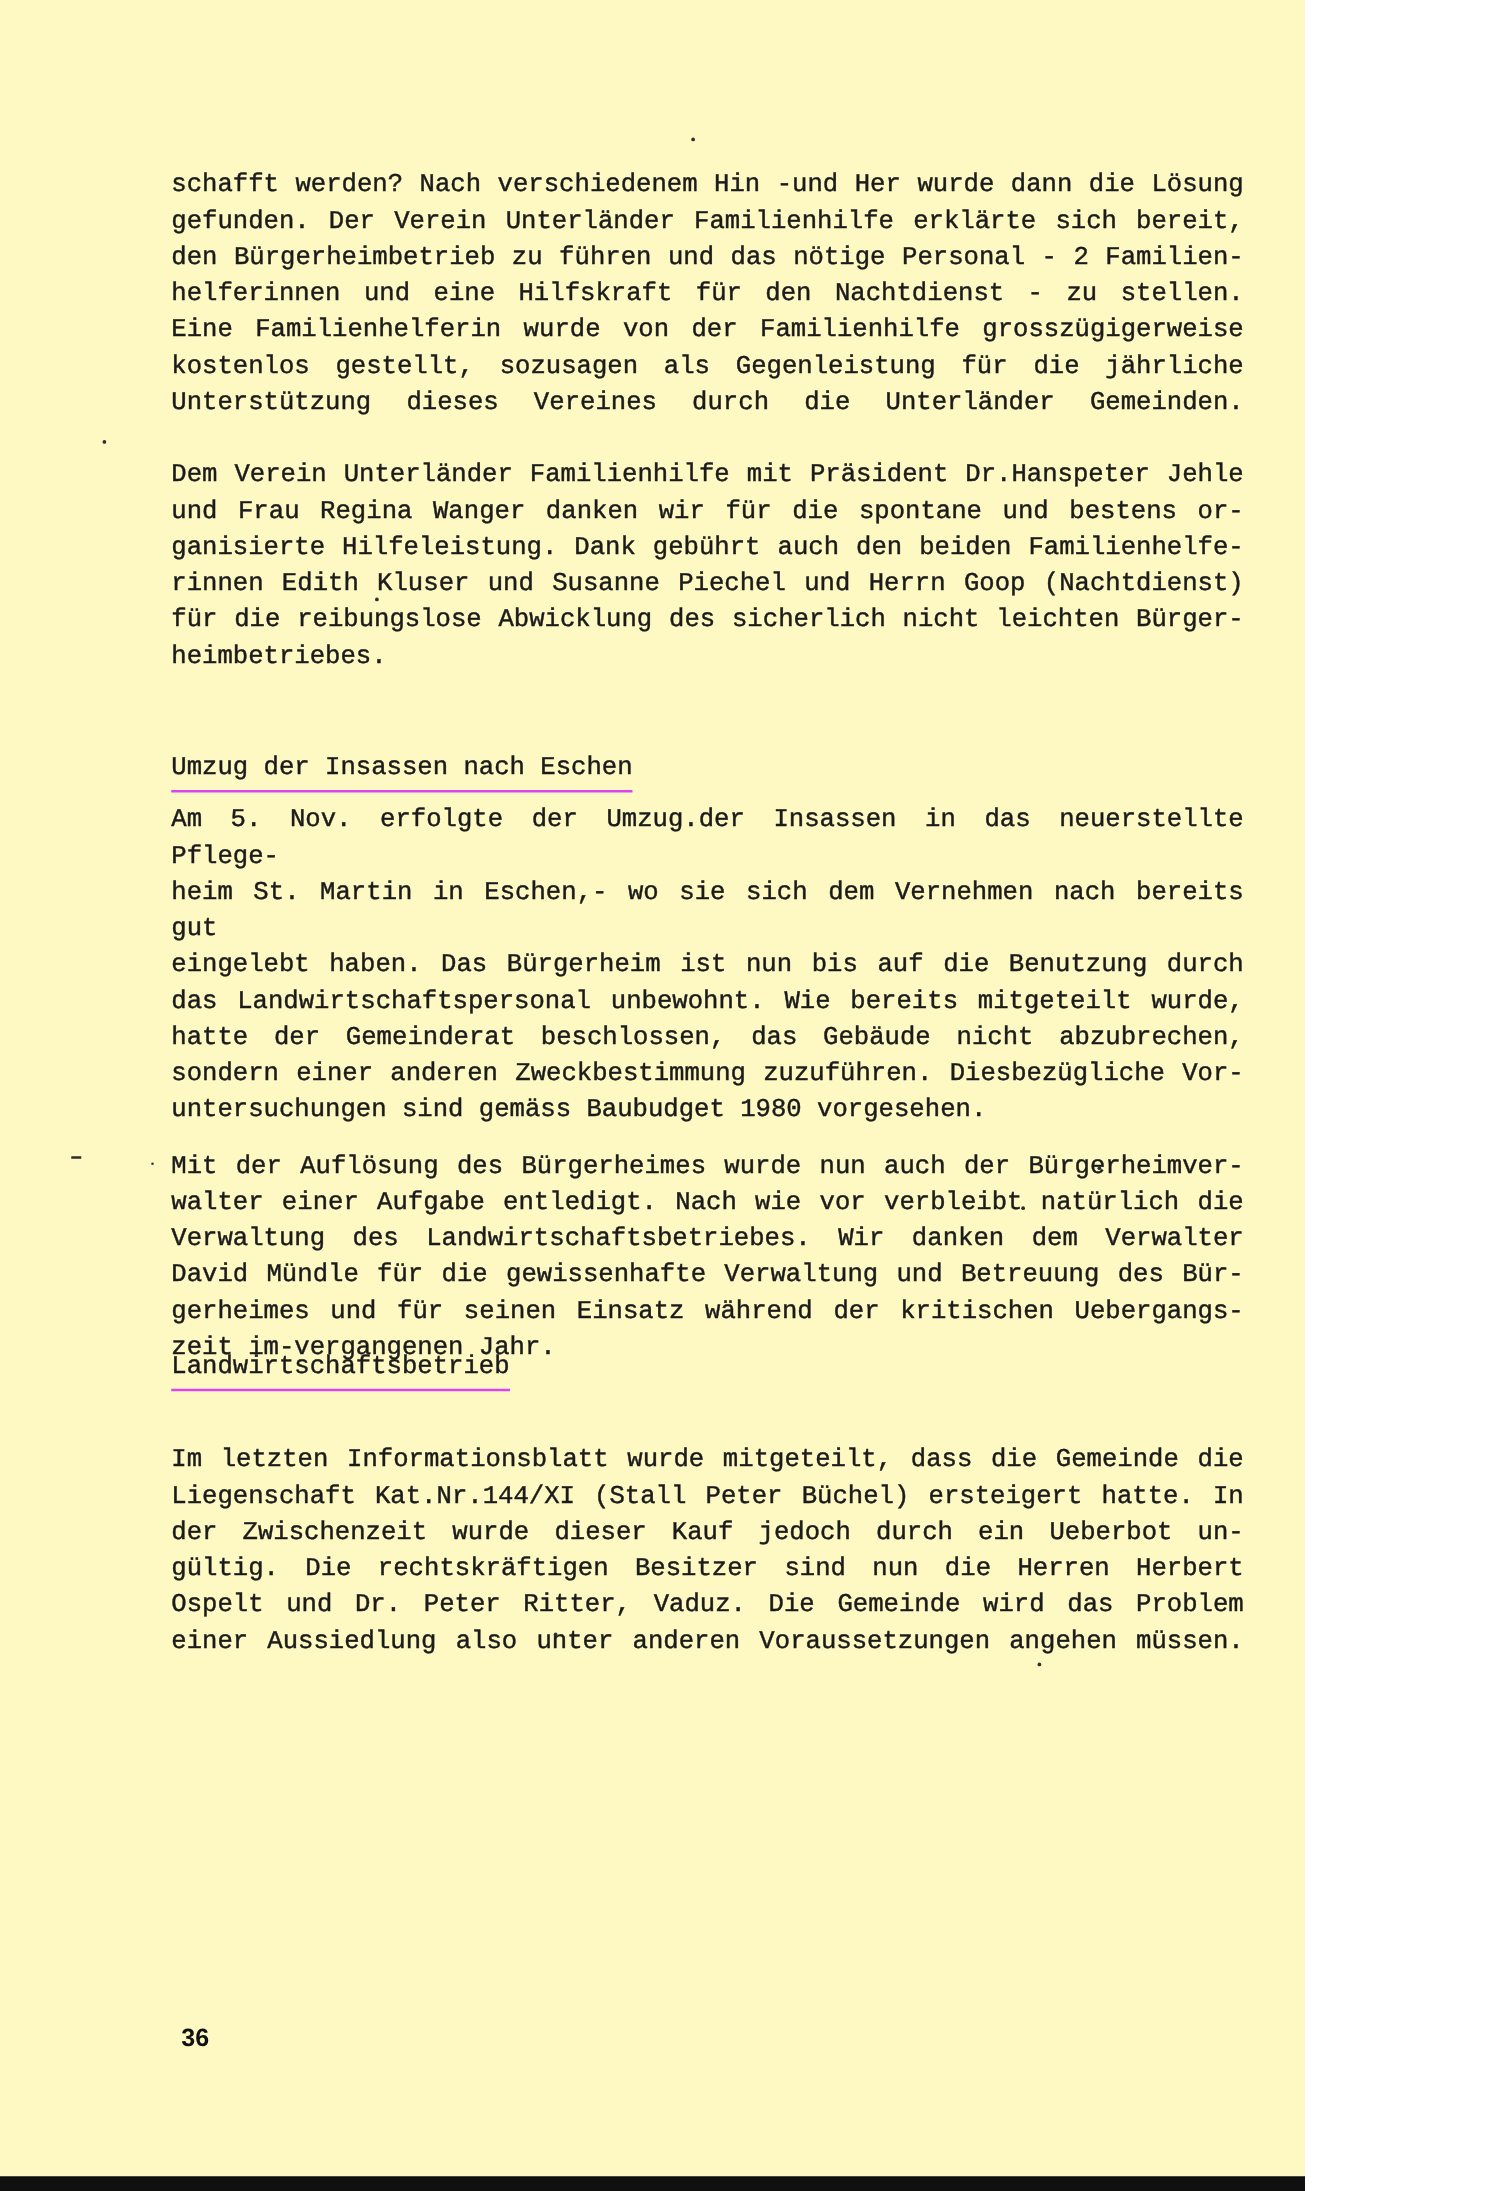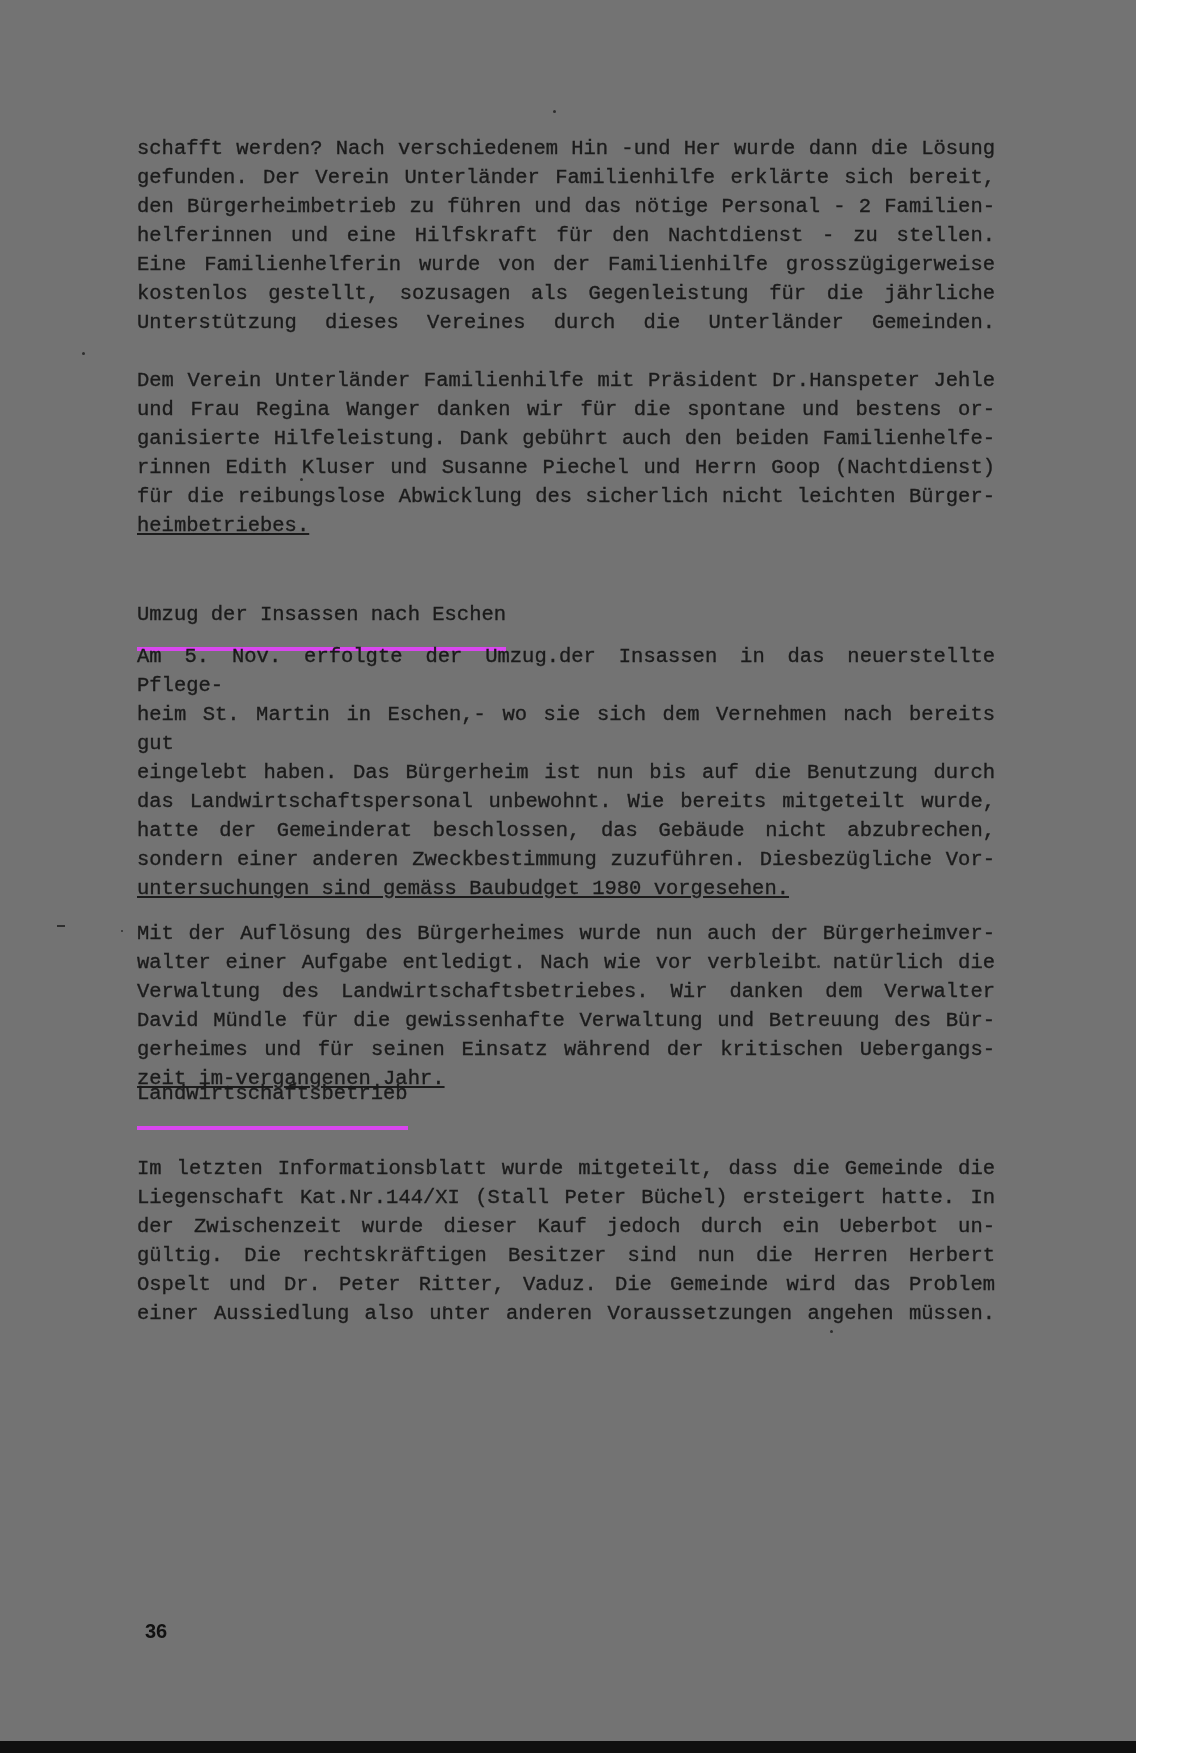--- a/index.html
+++ b/index.html
@@ -2,56 +2,55 @@
 <html><head>
 <meta charset="utf-8">
 <style>
   html, body {
     margin: 0;
     padding: 0;
     background: #ffffff;
   }
   .page {
     position: relative;
-    width: 1136px;
+    width: 1044px;
     height: 1753px;
-    background: #737373;
+    background: #fef9c3;
     overflow: hidden;
     font-family: "Liberation Mono", "DejaVu Sans Mono", monospace;
     color: #1b1b1b;
   }
   .block {
     position: absolute;
     left: 137px;
     width: 858px;
     font-size: 20.5px;
     line-height: 29px;
     -webkit-text-stroke: 0.35px #1b1b1b;
   }
   .ln {
     text-align: justify;
     text-align-last: justify;
     white-space: normal;
   }
   .ln.last {
     text-align: left;
     text-align-last: left;
-    text-decoration: underline;
   }
   .heading {
     position: absolute;
     left: 137px;
     font-size: 20.5px;
     line-height: 29px;
     -webkit-text-stroke: 0.35px #1b1b1b;
   }
   .heading .u {
     display: inline-block;
-    border-bottom: 4px solid #d946ef;
-    padding-bottom: 18px;
+    border-bottom: 2px solid #d946ef;
+    padding-bottom: 3px;
   }
   .page-number {
     position: absolute;
     left: 145px;
     top: 1620px;
     font-family: "Liberation Sans", sans-serif;
     font-weight: bold;
     font-size: 20px;
     color: #111111;
   }

